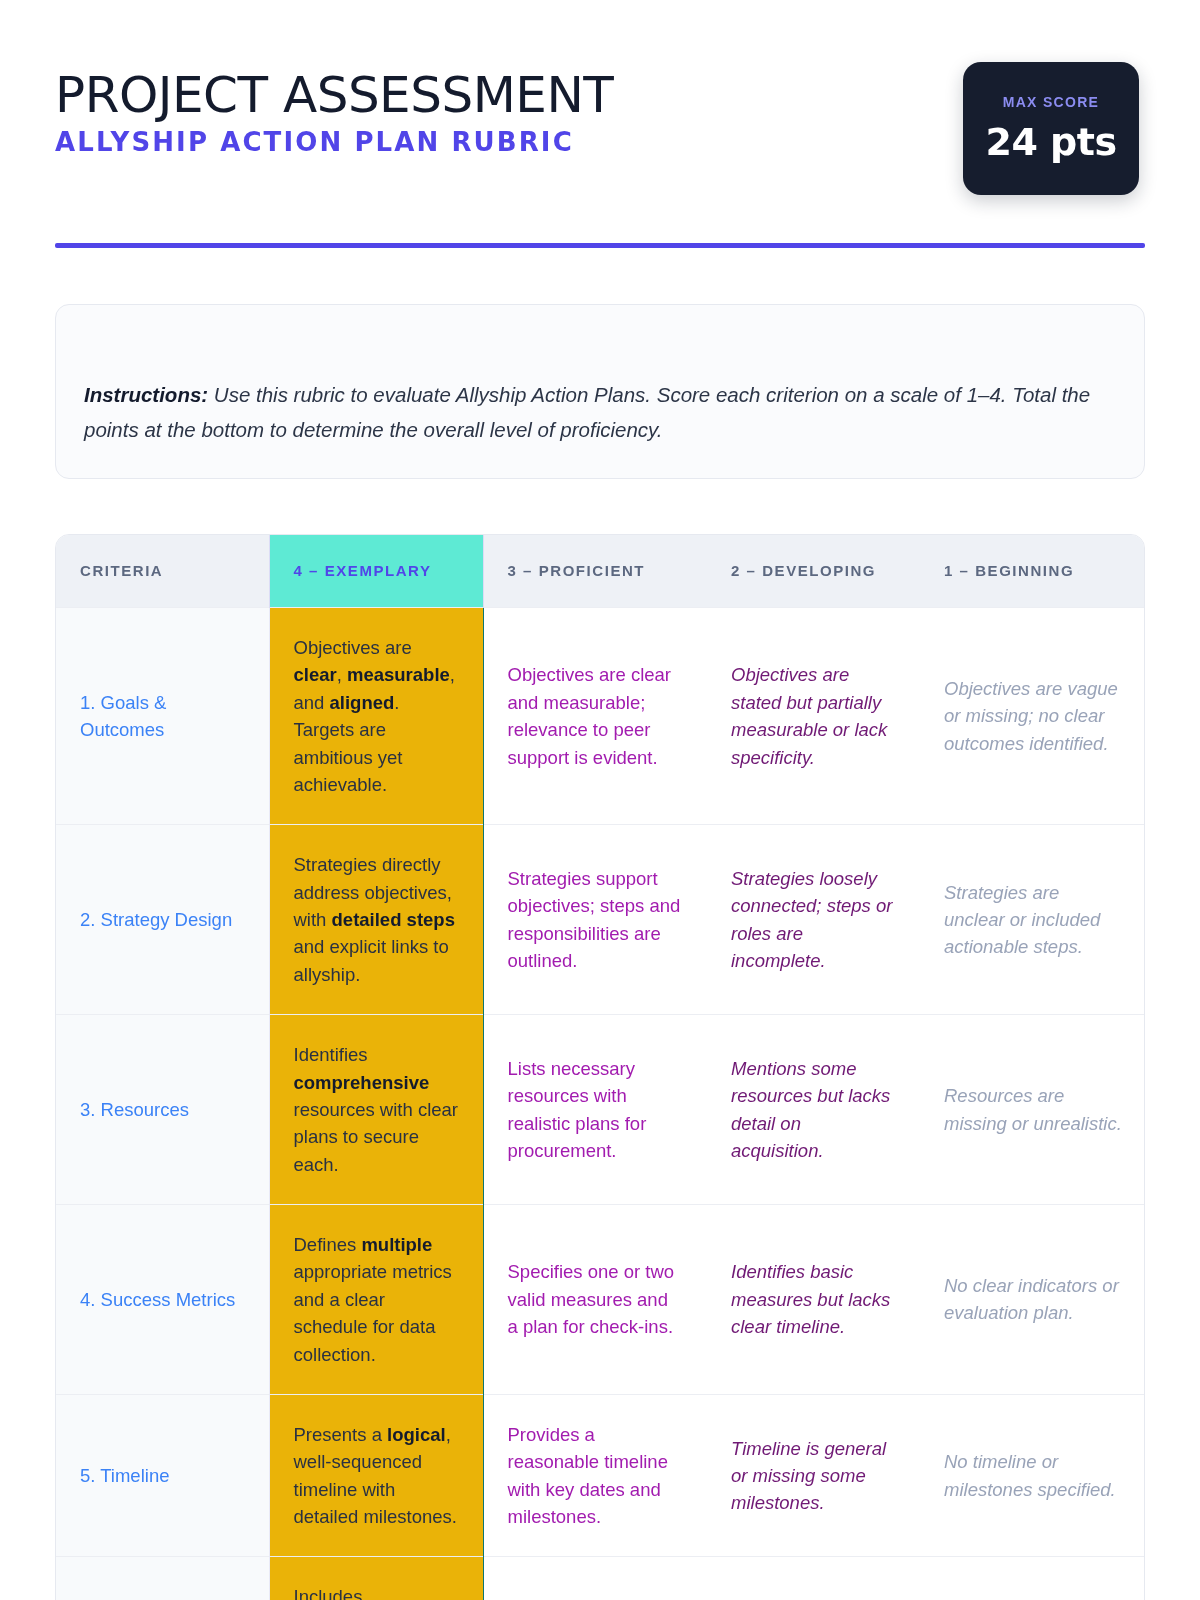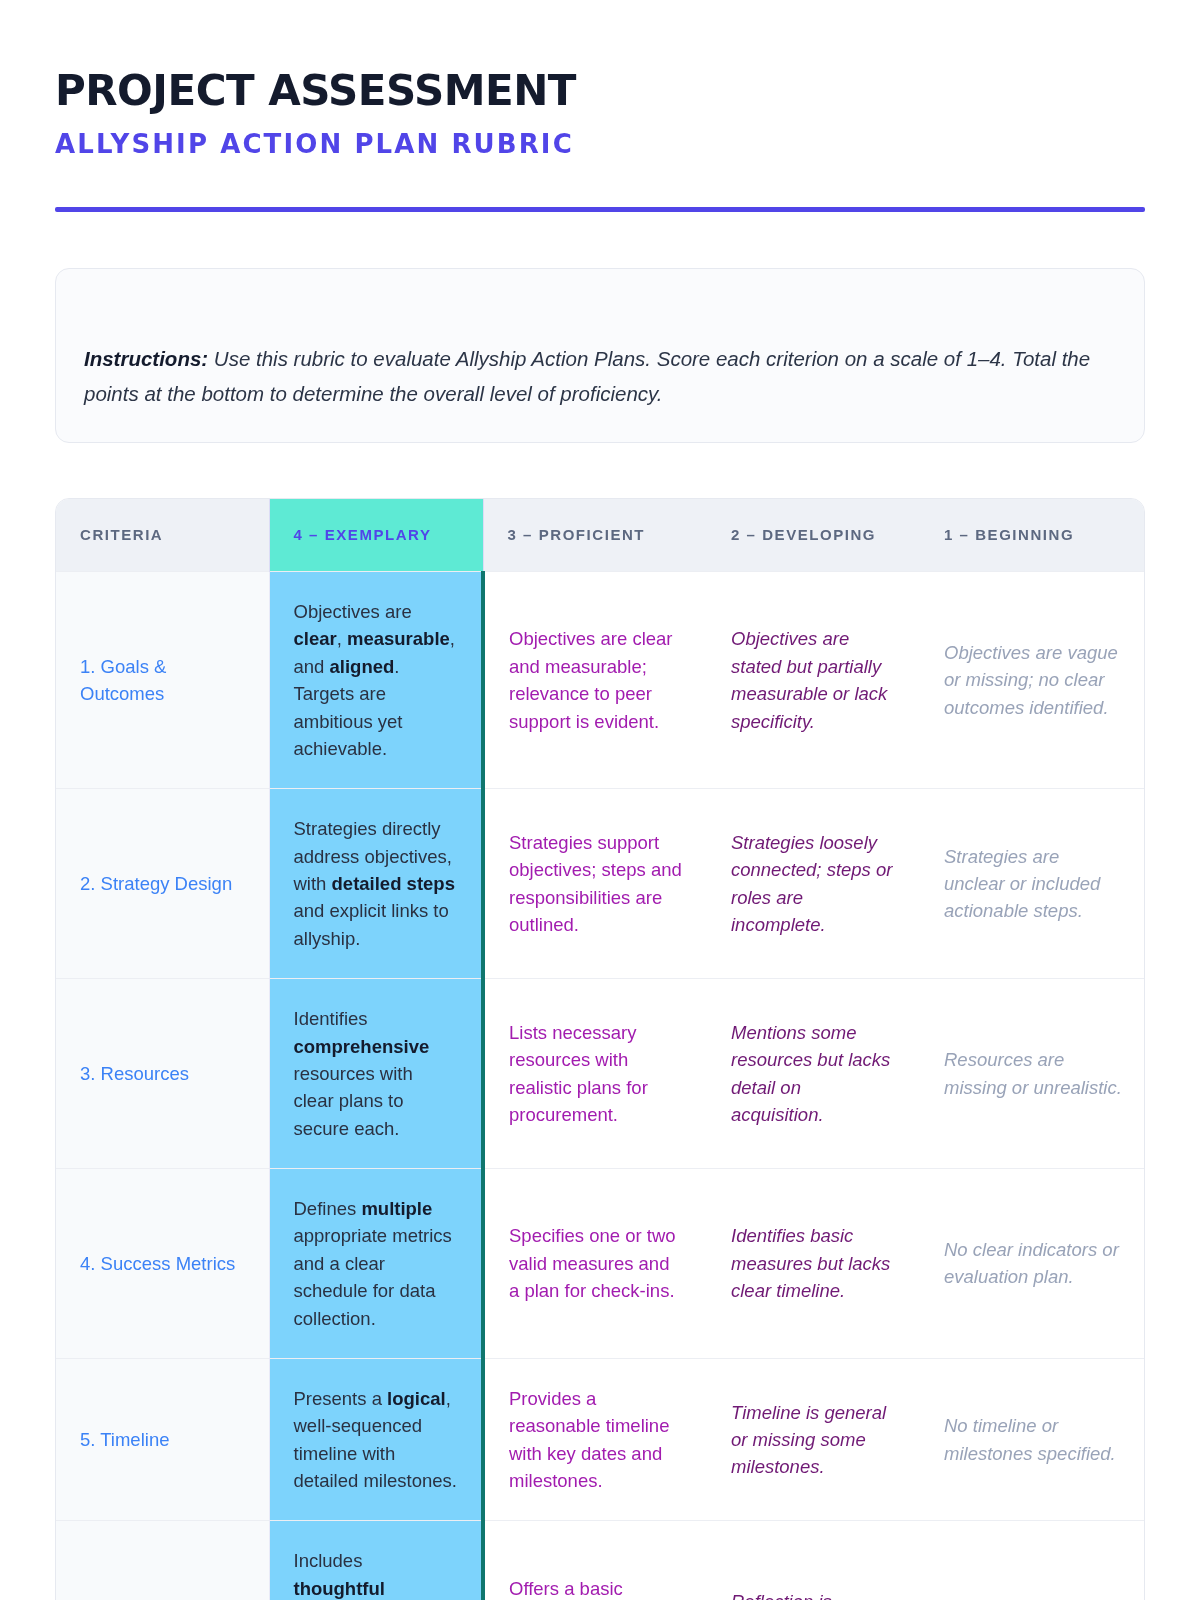--- a/index.html
+++ b/index.html
@@ -25,35 +25,36 @@
     display: flex;
     justify-content: space-between;
     align-items: flex-start;
     padding: 62px 55px 0 55px;
   }
 
   .header-text { padding-top: 8px; }
 
   .doc-title {
     font-family: "DejaVu Sans", sans-serif;
-    font-size: 42px;
-    font-weight: 700;
+    font-size: 50px;
+    font-weight: 400;
     letter-spacing: -0.5px;
     color: #141b2d;
     line-height: 1.0;
     white-space: nowrap;
+    text-align: center;
   }
 
   .doc-subtitle {
     font-family: "DejaVu Sans", sans-serif;
     font-size: 26px;
     font-weight: 700;
     letter-spacing: 2.1px;
     color: #5145e8;
-    margin-top: 17px;
+    margin-top: 7px;
     white-space: nowrap;
   }
 
   .score-badge {
     background: #161d2e;
     border-radius: 18px;
     width: 176px;
     height: 133px;
     display: flex;
     flex-direction: column;
@@ -159,23 +160,23 @@
   }
 
   tbody tr td.cell-criteria {
     background: #f8fafc;
     font-weight: 400;
     color: #3b82f6;
     font-size: 18.5px;
   }
 
   tbody tr td.cell-exemplary {
-    background: #7dd3fc;
+    background: #eab308;
     border-left: 1px solid #e9eaf7;
-    border-right: 4px solid #0f766e;
+    border-right: 1px solid #0f766e;
     color: #2a3142;
   }
 
   tbody tr td.cell-exemplary b { font-weight: 700; color: #141b2d; }
 
   tbody tr td.cell-proficient { color: #a21caf; }
 
   tbody tr td.cell-developing {
     font-style: italic;
     color: #701a75;
@@ -188,20 +189,24 @@
 </style>
 </head>
 <body>
 
 <div class="page">
 
   <div class="header">
     <div class="header-text">
       <div class="doc-title">PROJECT ASSESSMENT</div>
       <div class="doc-subtitle">ALLYSHIP ACTION PLAN RUBRIC</div>
+    </div>
+    <div class="score-badge">
+      <div class="score-label">MAX SCORE</div>
+      <div class="score-value">24 pts</div>
     </div>
   </div>
 
   <div class="rule"></div>
 
   <div class="instructions">
     <p>
       <b>Instructions:</b><span> Use this rubric to evaluate Allyship Action Plans. Score each criterion on a scale of 1–4. Total the points at the bottom to determine the overall level of proficiency.</span>
     </p>
   </div>

